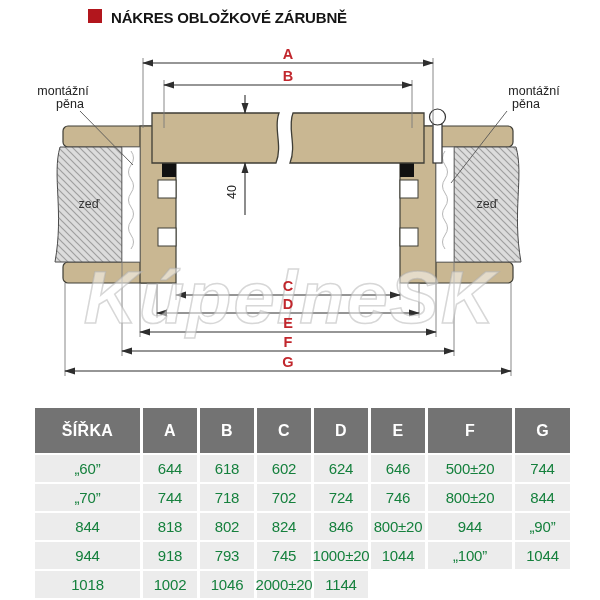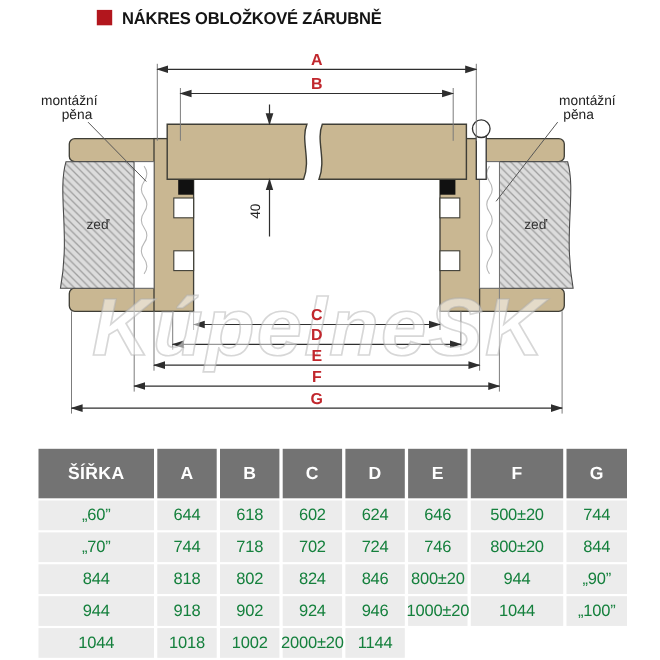--- a/index.html
+++ b/index.html
@@ -175,24 +175,24 @@
     <div class="td">844</div>
     <div class="td">818</div>
     <div class="td">802</div>
     <div class="td">824</div>
     <div class="td">846</div>
     <div class="td">800±20</div>
     <div class="td">944</div>
     <div class="td">„90”</div>
     <div class="td">944</div>
     <div class="td">918</div>
-    <div class="td">902</div>
-    <div class="td">924</div>
-    <div class="td">946</div>
+    <div class="td">793</div>
+    <div class="td">745</div>
     <div class="td">1000±20</div>
     <div class="td">1044</div>
     <div class="td">„100”</div>
     <div class="td">1044</div>
     <div class="td">1018</div>
     <div class="td">1002</div>
+    <div class="td">1046</div>
     <div class="td">2000±20</div>
     <div class="td">1144</div>
   </div>
 
 </body></html>

